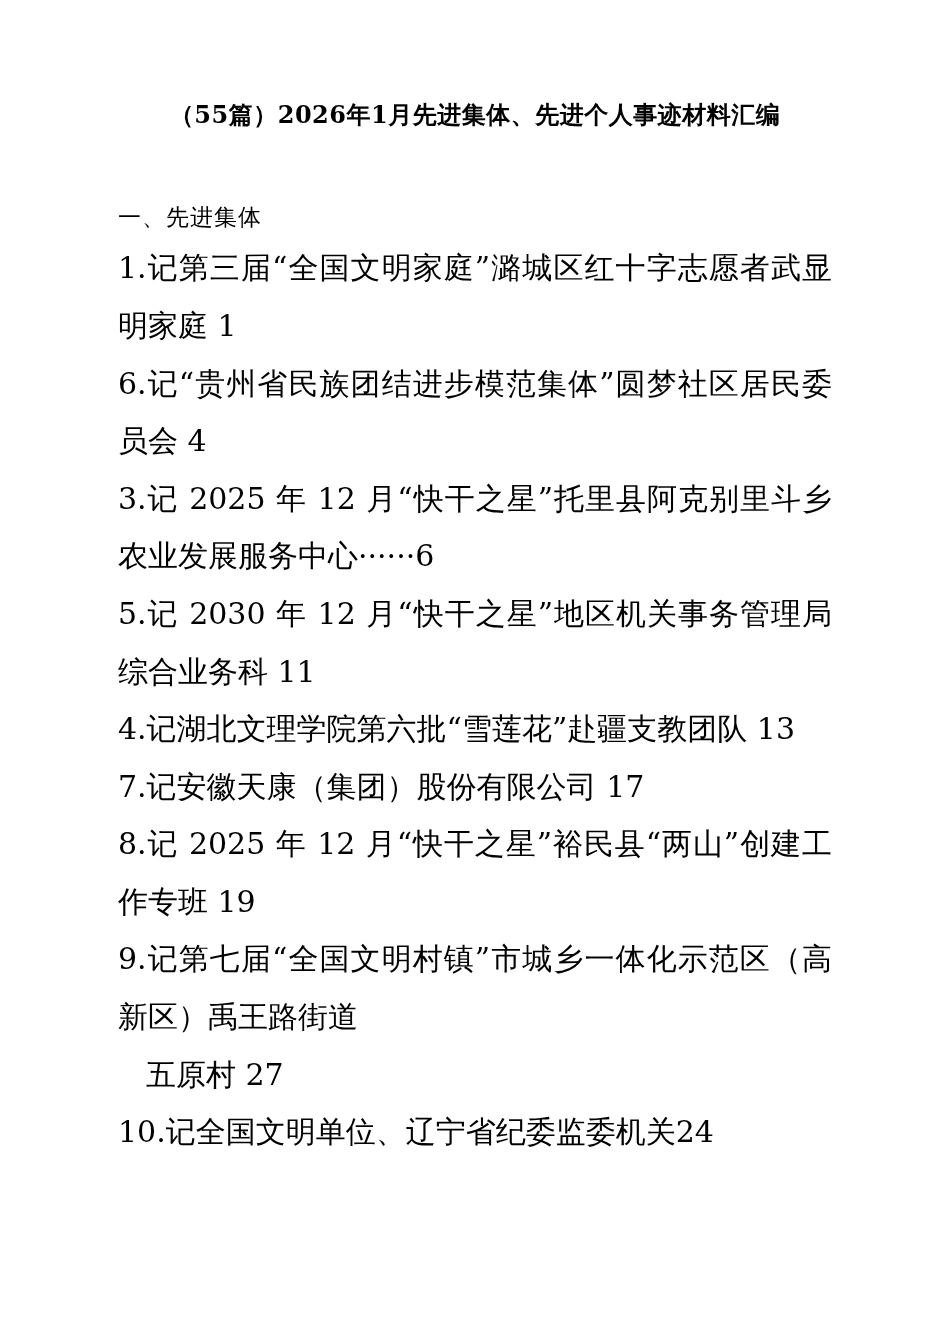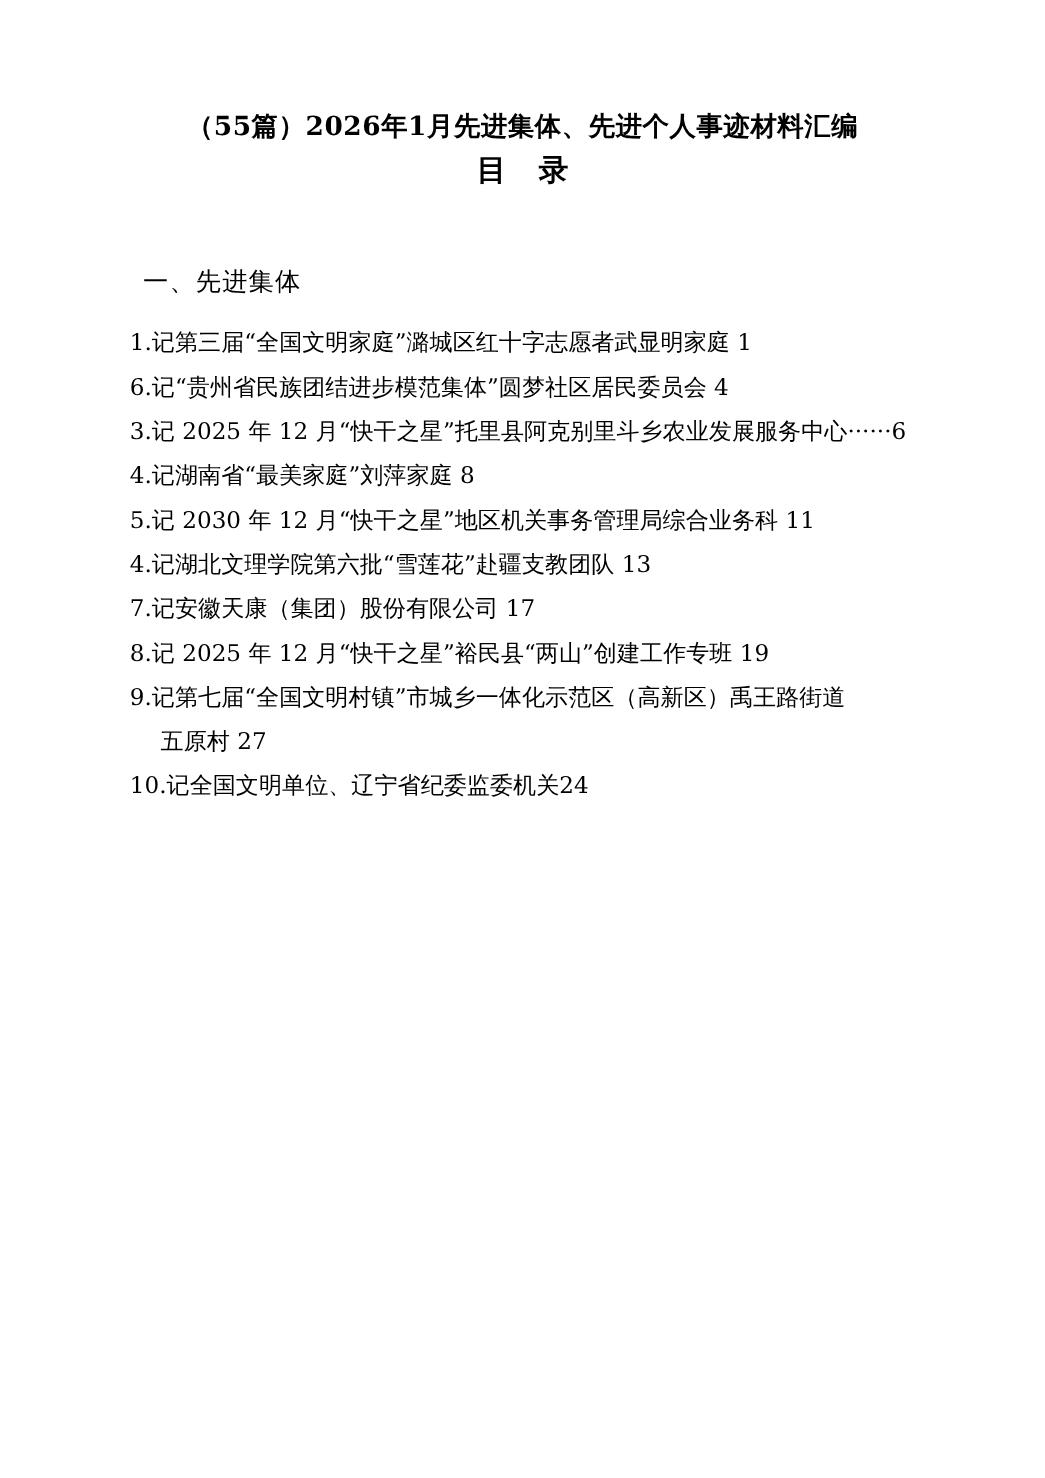--- a/index.html
+++ b/index.html
@@ -34,55 +34,53 @@
     font-weight: bold;
     text-align: center;
     letter-spacing: 10px;
     margin: 4px 0 0 0;
     padding-left: 10px;
   }
   .toc-list {
     margin-top: 62px;
   }
   .toc-entry {
-    font-size: 21px;
+    font-size: 30px;
     line-height: 1.92;
     text-align: justify;
     text-justify: inter-ideograph;
     word-break: break-all;
     margin: 0;
   }
   .section-head {
     font-size: 23px;
     line-height: 1.92;
-    margin: 12px;
+    margin: 0;
     letter-spacing: 1px;
   }
   .entry-indent {
     display: block;
     padding-left: 28px;
   }
 </style>
 </head>
 <body>
 
 <div class="page">
 
   <h1 class="doc-title">（55篇）2026年1月先进集体、先进个人事迹材料汇编</h1>
 
-  <div class="toc-heading">目 录</div>
 
   <div class="toc-list">
 
     <p class="section-head">一、先进集体</p>
 
     <p class="toc-entry">1.记第三届“全国文明家庭”潞城区红十字志愿者武显明家庭 1</p>
     <p class="toc-entry">6.记“贵州省民族团结进步模范集体”圆梦社区居民委员会  4</p>
     <p class="toc-entry">3.记 2025 年 12 月“快干之星”托里县阿克别里斗乡农业发展服务中心······6</p>
-    <p class="toc-entry">4.记湖南省“最美家庭”刘萍家庭  8</p>
     <p class="toc-entry">5.记 2030 年 12 月“快干之星”地区机关事务管理局综合业务科  11</p>
     <p class="toc-entry">4.记湖北文理学院第六批“雪莲花”赴疆支教团队 13</p>
     <p class="toc-entry">7.记安徽天康（集团）股份有限公司   17</p>
     <p class="toc-entry">8.记 2025 年 12 月“快干之星”裕民县“两山”创建工作专班 19</p>
     <p class="toc-entry">9.记第七届“全国文明村镇”市城乡一体化示范区（高新区）禹王路街道</p>
     <p class="toc-entry entry-indent">五原村  27</p>
     <p class="toc-entry">10.记全国文明单位、辽宁省纪委监委机关24</p>
 
   </div>
 </div>

